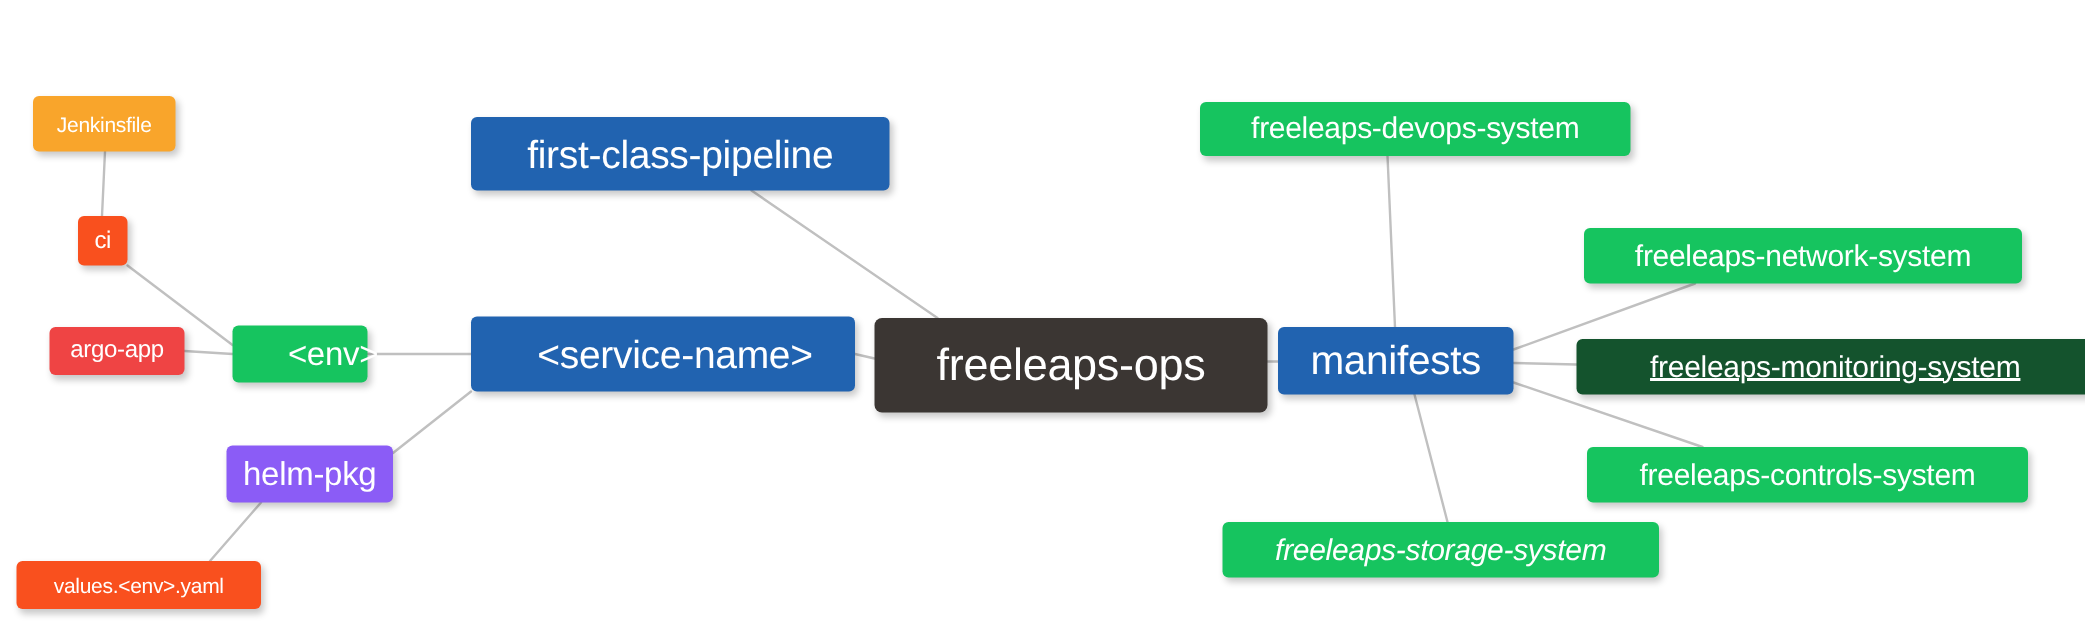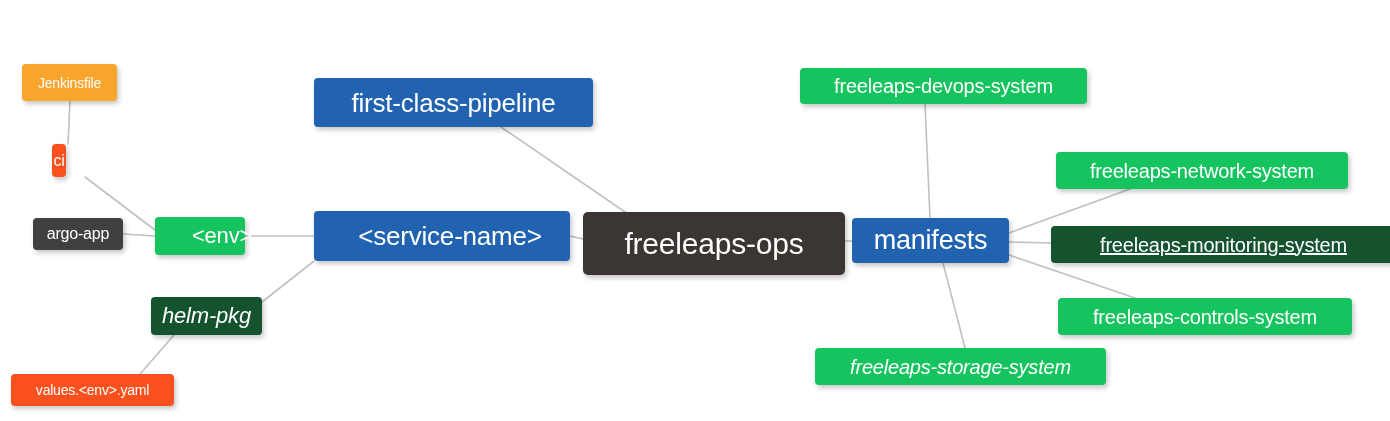--- a/index.html
+++ b/index.html
@@ -88,24 +88,24 @@
       <line x1="570" y1="196" x2="583" y2="199" stroke="#c0c0c0" stroke-width="1.6" stroke-linecap="round"></line>
       <line x1="845" y1="201" x2="852" y2="201" stroke="#c0c0c0" stroke-width="1.6" stroke-linecap="round"></line>
       <line x1="930" y1="178" x2="925" y2="64" stroke="#c0c0c0" stroke-width="1.6" stroke-linecap="round"></line>
       <line x1="1009" y1="193" x2="1130" y2="149" stroke="#c0c0c0" stroke-width="1.6" stroke-linecap="round"></line>
       <line x1="1009" y1="202" x2="1051" y2="203" stroke="#c0c0c0" stroke-width="1.6" stroke-linecap="round"></line>
       <line x1="1009" y1="215" x2="1135" y2="258" stroke="#c0c0c0" stroke-width="1.6" stroke-linecap="round"></line>
       <line x1="943" y1="223" x2="965" y2="308" stroke="#c0c0c0" stroke-width="1.6" stroke-linecap="round"></line>
     </svg>
   <div id="node-layer">
       <div class="node lvl-orange" style="left: 22px; top: 24px; width: 95px; height: 37px; background: rgb(249, 165, 43);">Jenkinsfile</div>
-      <div class="node lvl-red" style="left: 52px; top: 104px; width: 14px; height: 33px; background: rgb(249, 80, 30);">ci</div>
-      <div class="node lvl-red" style="left: 33px; top: 178px; width: 90px; height: 32px; background: #404040;">argo-app</div>
+      <div class="node lvl-red" style="left: 52px; top: 104px; width: 33px; height: 33px; background: rgb(249, 80, 30);">ci</div>
+      <div class="node lvl-red" style="left: 33px; top: 178px; width: 90px; height: 32px; background: #ef4444;">argo-app</div>
       <div class="node lvl-green-md" style="left: 155px; top: 177px; width: 90px; height: 38px; background: rgb(22, 196, 95); padding-left: 44px;">&lt;env&gt;</div>
-      <div class="node lvl-green-md" style="left: 151px; top: 257px; width: 111px; height: 38px; background: #14532d; font-style: italic;">helm-pkg</div>
+      <div class="node lvl-green-md" style="left: 151px; top: 257px; width: 111px; height: 38px; background: #8b5cf6;">helm-pkg</div>
       <div class="node lvl-red-sm" style="left: 11px; top: 334px; width: 163px; height: 32px; background: rgb(249, 80, 30);">values.&lt;env&gt;.yaml</div>
       <div class="node lvl-blue" style="left: 314px; top: 38px; width: 279px; height: 49px; background: rgb(33, 99, 176);">first-class-pipeline</div>
       <div class="node lvl-blue" style="left: 314px; top: 171px; width: 256px; height: 50px; background: rgb(33, 99, 176); padding-left: 16px;">&lt;service-name&gt;</div>
       <div class="node lvl-root" style="left: 583px; top: 172px; width: 262px; height: 63px; background: rgb(59, 54, 51);">freeleaps-ops</div>
       <div class="node lvl-blue-sm" style="left: 852px; top: 178px; width: 157px; height: 45px; background: rgb(33, 99, 176);">manifests</div>
       <div class="node lvl-green" style="left: 800px; top: 28px; width: 287px; height: 36px; background: rgb(22, 196, 95);">freeleaps-devops-system</div>
       <div class="node lvl-green" style="left: 1056px; top: 112px; width: 292px; height: 37px; background: rgb(22, 196, 95);">freeleaps-network-system</div>
       <div class="node lvl-green" style="left: 1051px; top: 186px; width: 345px; height: 37px; background: #14532d; text-decoration: underline;">freeleaps-monitoring-system</div>
       <div class="node lvl-green" style="left: 1058px; top: 258px; width: 294px; height: 37px; background: rgb(22, 196, 95);">freeleaps-controls-system</div>
       <div class="node lvl-green" style="left: 815px; top: 308px; width: 291px; height: 37px; background: rgb(22, 196, 95); font-style: italic;">freeleaps-storage-system</div>

